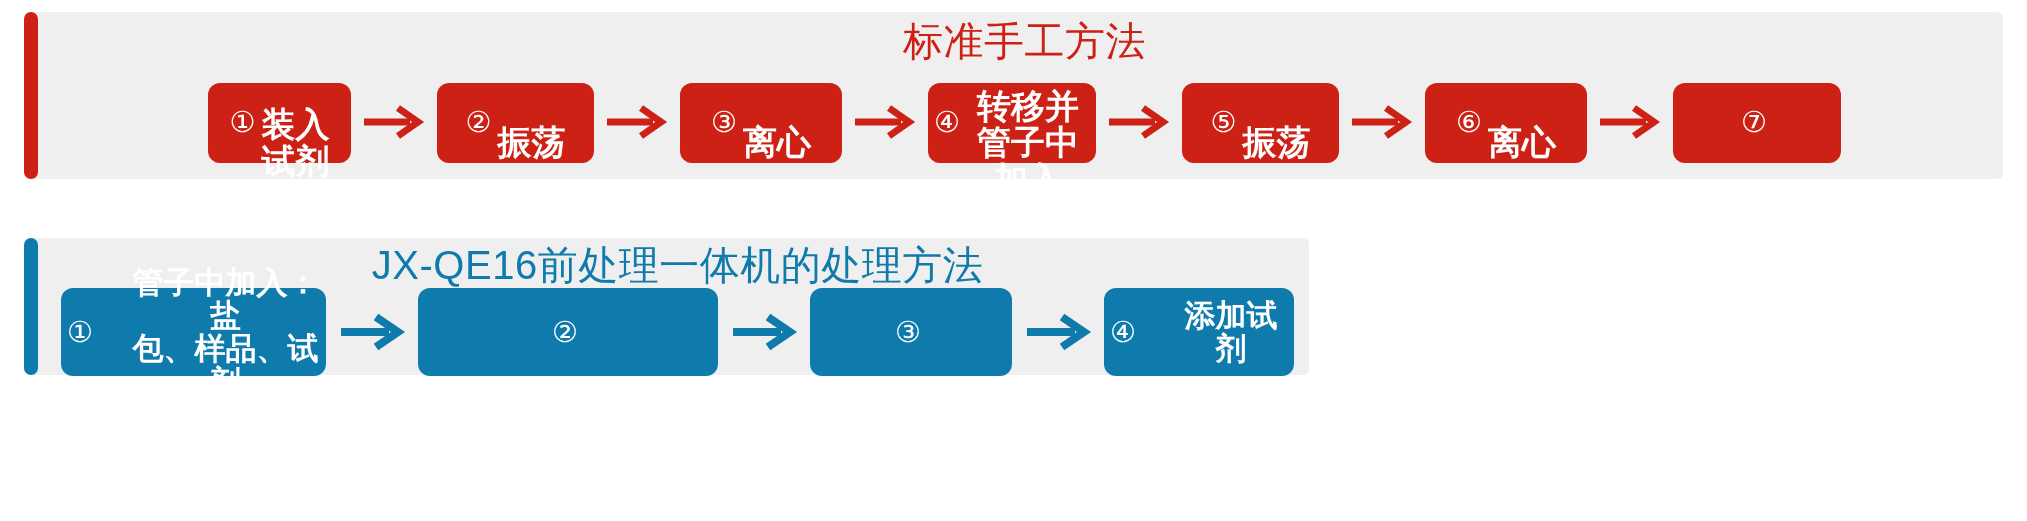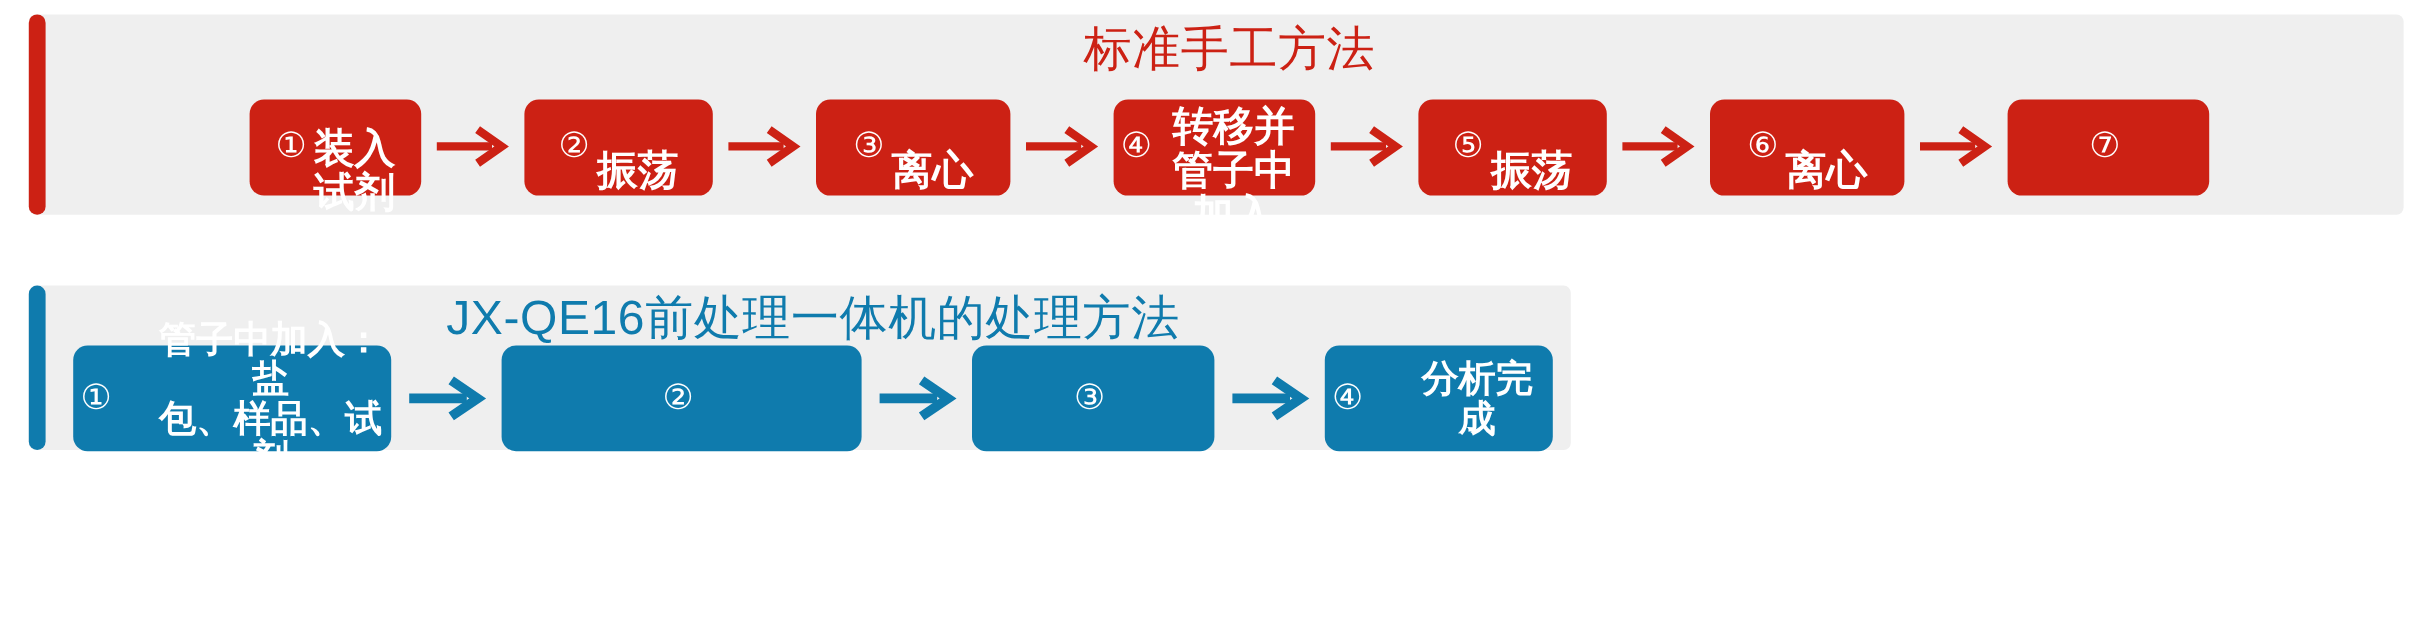--- a/index.html
+++ b/index.html
@@ -278,20 +278,20 @@
 
         <div class="arrow">
           <svg width="68" height="42" viewBox="0 0 68 42" aria-hidden="true">
             <path d="M3 21 H51" stroke="#0F7BAD" stroke-width="8" fill="none"></path>
             <path d="M38 6 L60 21 L38 36" stroke="#0F7BAD" stroke-width="8" fill="none" stroke-linejoin="miter"></path>
           </svg>
         </div>
 
         <div class="step-box i4">
           <span class="step-num">④</span>
-          <span class="step-label">分析完成</span>
+          <span class="step-label">添加试剂</span>
         </div>
 
       </div>
     </div>
   </div>
 
 </div>
 
 </body></html>

